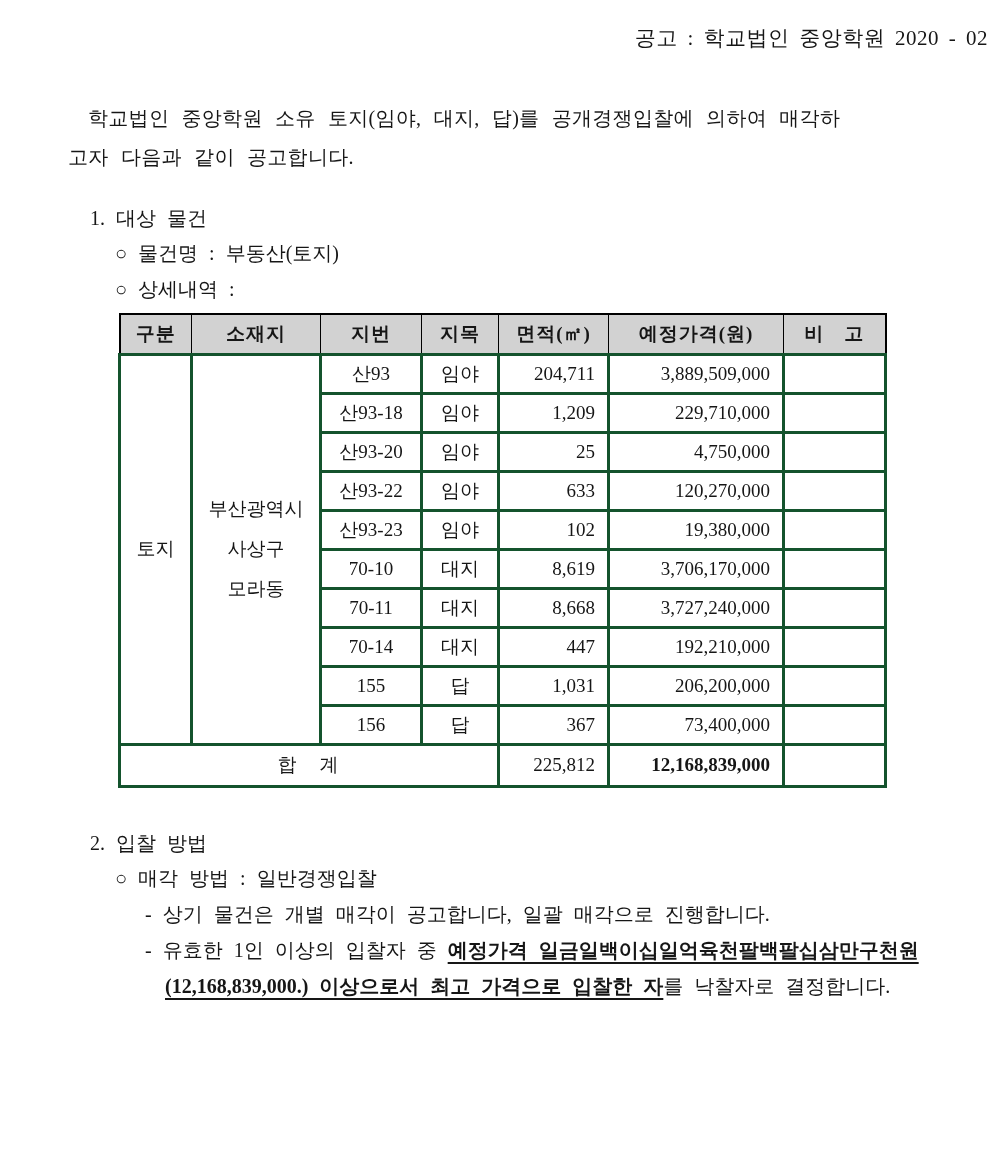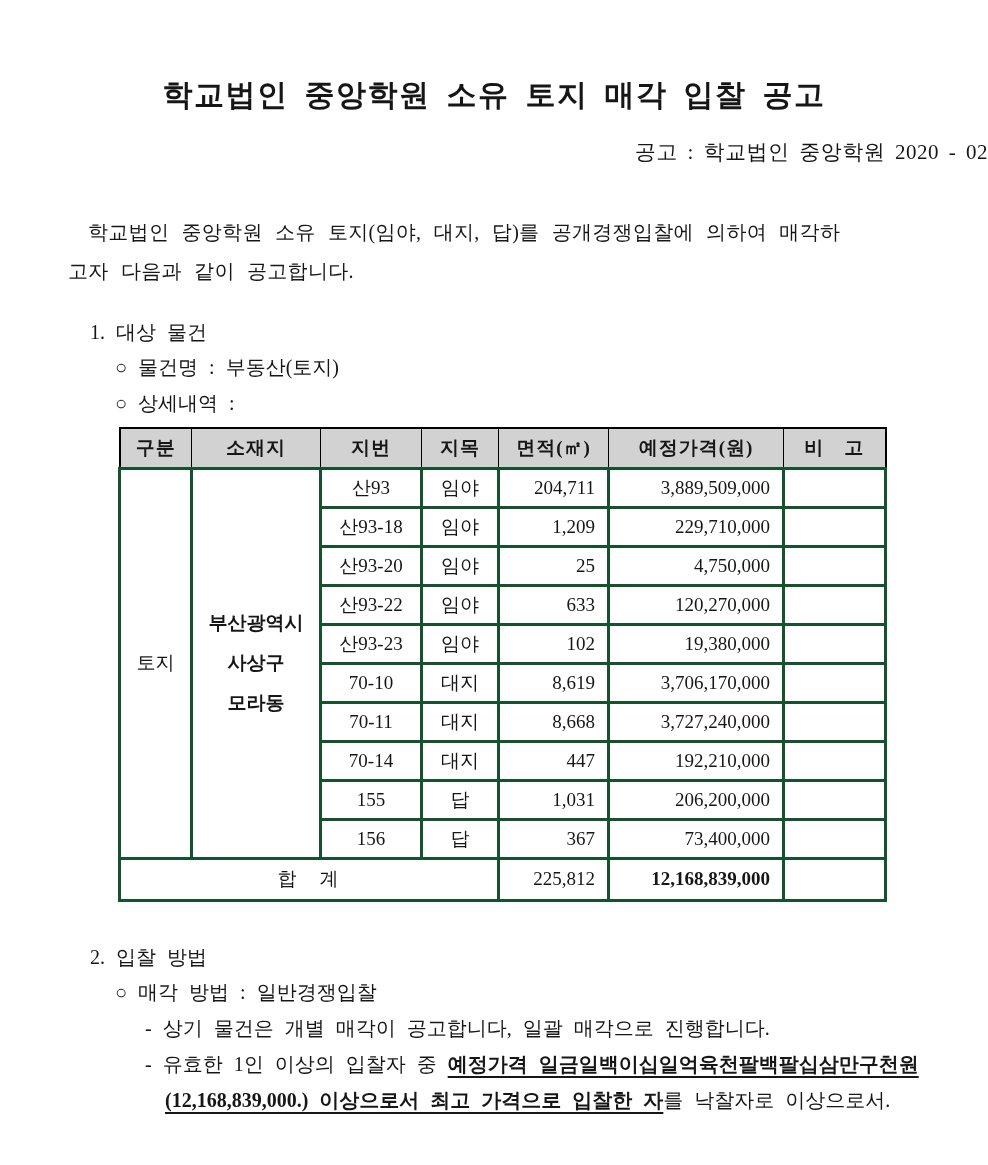--- a/index.html
+++ b/index.html
@@ -67,33 +67,32 @@
     font-size: 19px; font-weight: bold; letter-spacing: 1px;
     text-align: center;
   }
   table.land td {
     border: 3px solid #14532d;
     height: 39px;
     padding: 0;
   }
   table.land td.c { text-align: center; }
   table.land td.r { text-align: right; padding-right: 12px; }
-  table.land td.loc { line-height: 40px; font-weight: bold; }
+  table.land td.loc { line-height: 40px; }
   table.land tr.total td { height: 42px; }
   table.land tr.total td.label { text-align: center; letter-spacing: 2px; }
   table.land tr.total td.price { font-weight: bold; }
 
   .mt2 { margin-top: 38px; }
 </style>
 </head>
 <body>
 
 <div class="page">
 
-  <h1 class="title">학교법인 중앙학원 소유 토지 매각 입찰 공고</h1>
 
   <div class="subtitle">공고 : 학교법인 중앙학원 2020 - 02</div>
 
   <p class="intro l1">학교법인 중앙학원 소유 토지(임야, 대지, 답)를 공개경쟁입찰에 의하여 매각하</p>
   <p class="intro l2">고자 다음과 같이 공고합니다.</p>
 
   <div class="heading">1. 대상 물건</div>
   <div class="bullet">○ 물건명 : 부동산(토지)</div>
   <div class="bullet">○ 상세내역 :</div>
 
@@ -200,15 +199,15 @@
           <td class="r">225,812</td>
           <td class="r price">12,168,839,000</td>
           <td></td>
         </tr>
       </tbody>
   </table>
 
   <div class="heading mt2">2. 입찰 방법</div>
   <div class="bullet">○ 매각 방법 : 일반경쟁입찰</div>
   <div class="sub">- 상기 물건은 개별 매각이 공고합니다, 일괄 매각으로 진행합니다.</div>
-  <div class="sub"><span>- 유효한 1인 이상의 입찰자 중 </span><span class="em">예정가격 일금일백이십일억육천팔백팔십삼만구천원(12,168,839,000.) 이상으로서 최고 가격으로 입찰한 자</span><span>를 낙찰자로 이상으로서.</span></div>
+  <div class="sub"><span>- 유효한 1인 이상의 입찰자 중 </span><span class="em">예정가격 일금일백이십일억육천팔백팔십삼만구천원(12,168,839,000.) 이상으로서 최고 가격으로 입찰한 자</span><span>를 낙찰자로 결정합니다.</span></div>
 
 </div>
 
 </body></html>

